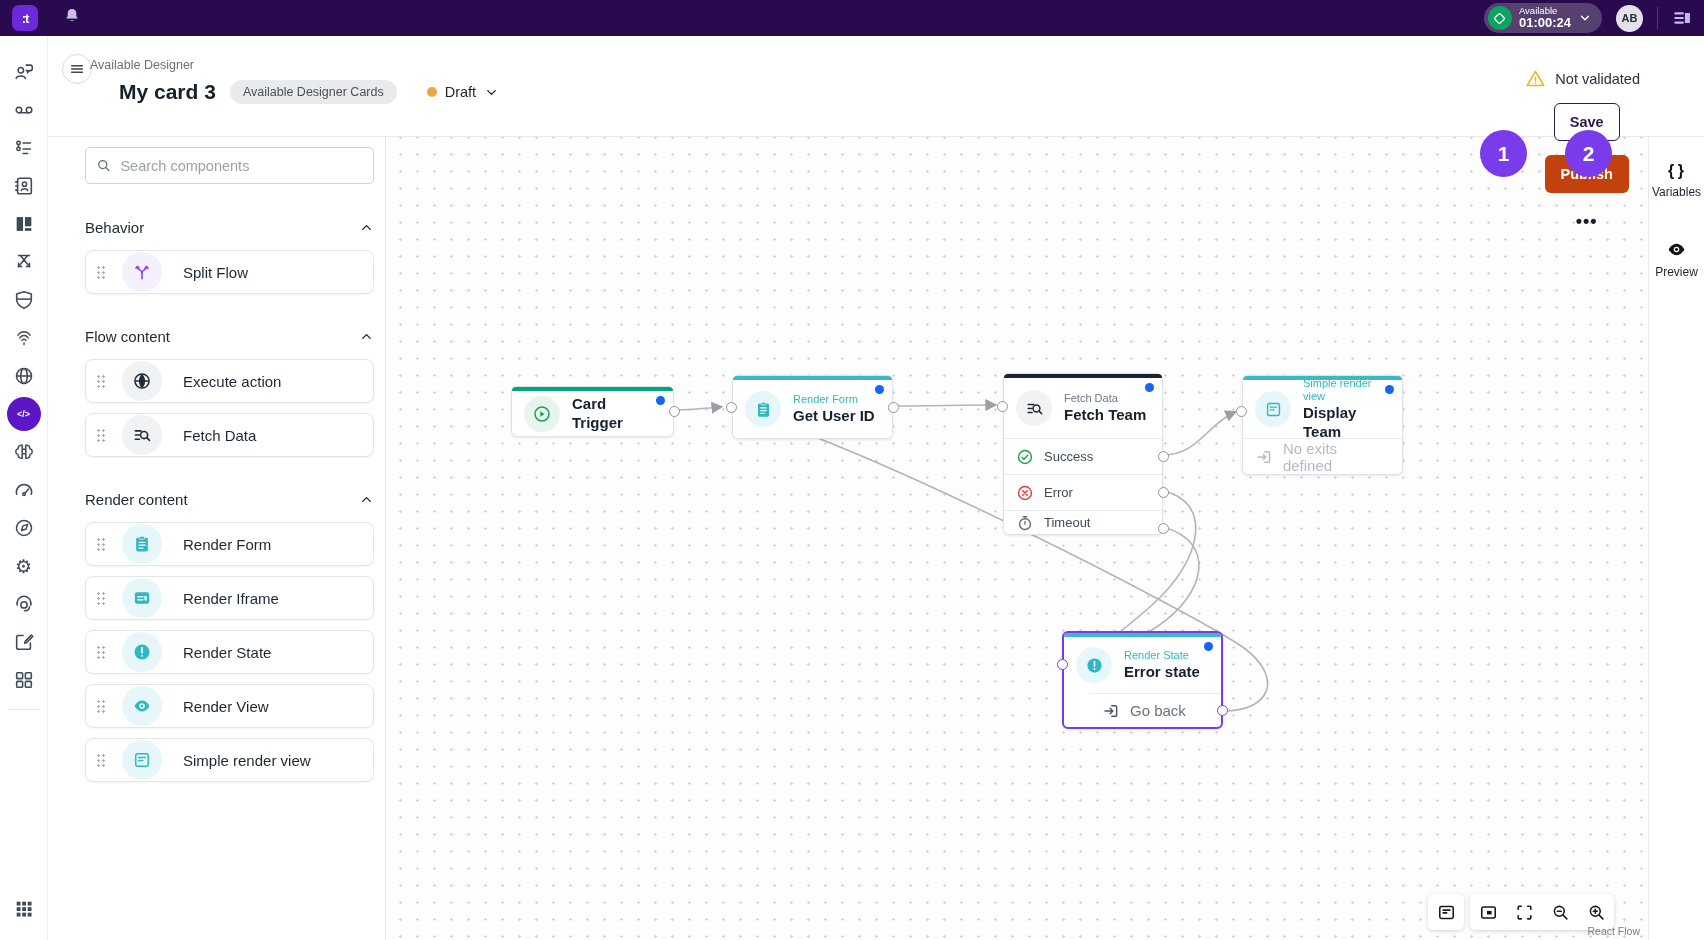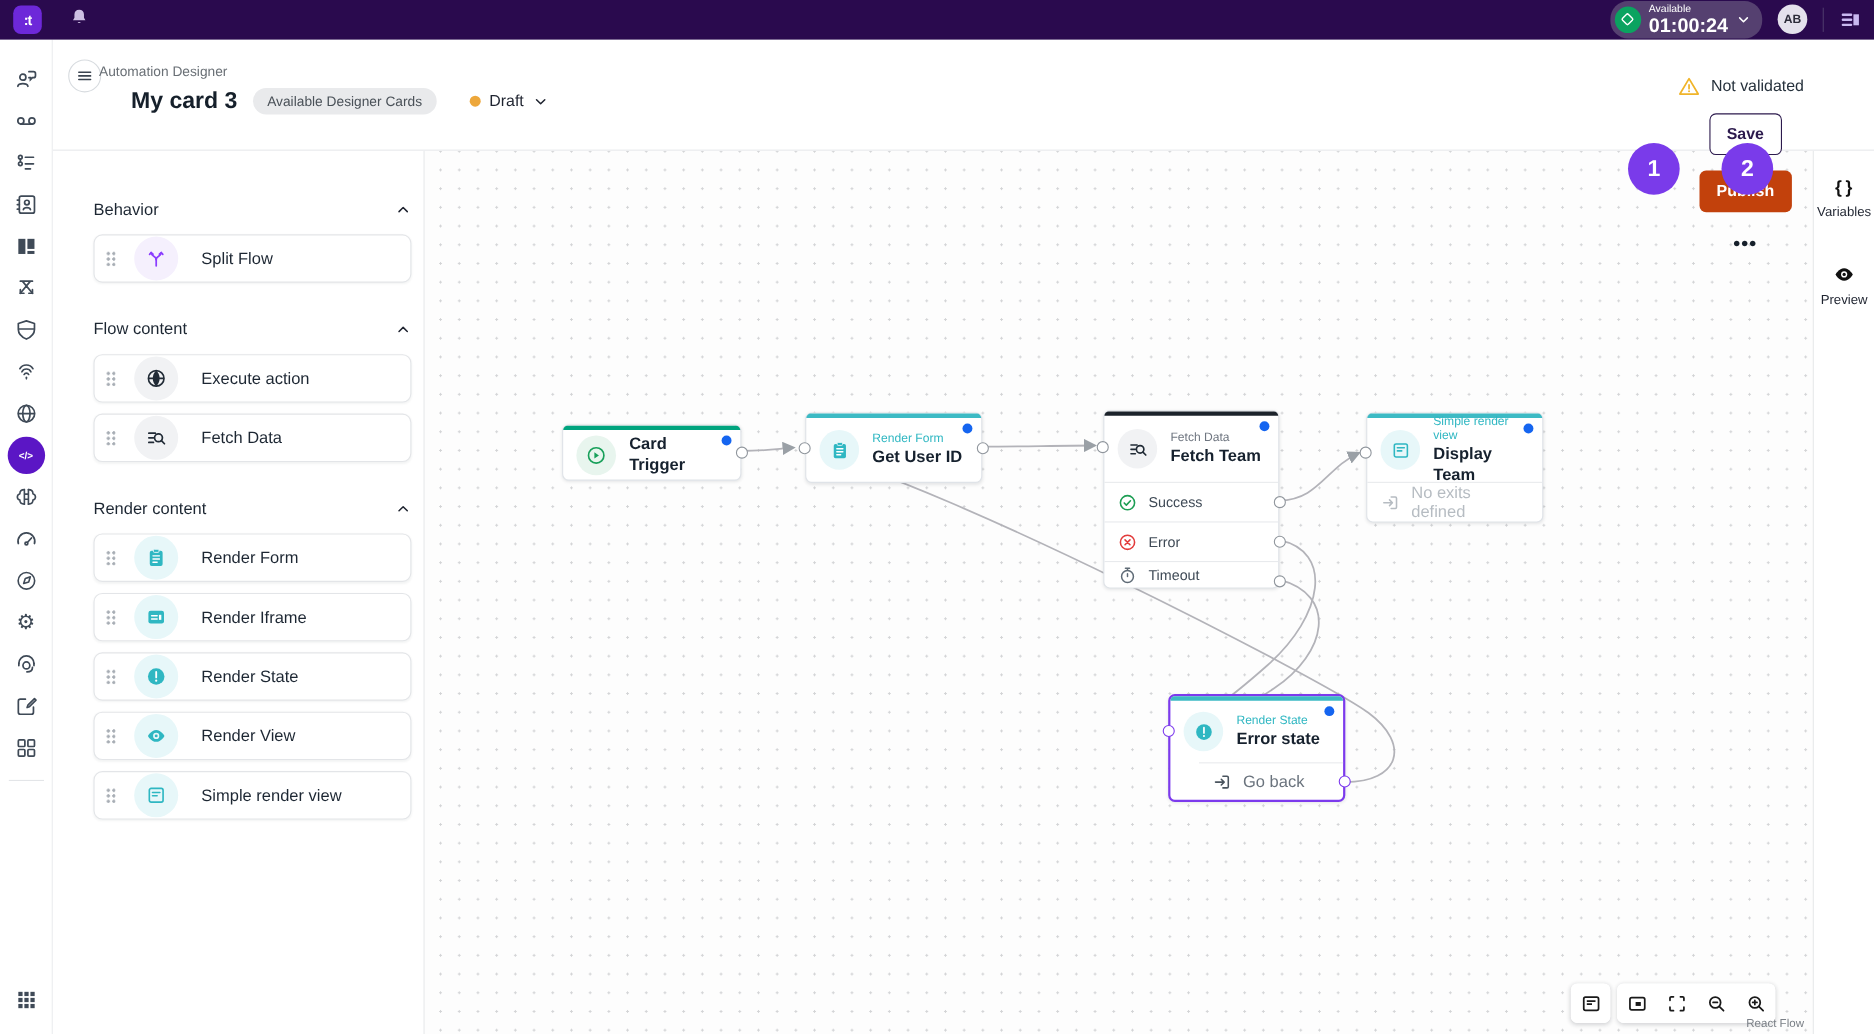--- a/index.html
+++ b/index.html
@@ -7,21 +7,21 @@
 
   
   .topbar { position:absolute; left:0; top:0; width:1704px; height:36px; background:#2a0a4e; display:flex; align-items:center; z-index:40; }
   .logo { width:26px; height:26px; margin-left:12px; border-radius:7px; background:#6d28d9; color:#fff; font-weight:bold; font-size:13px; letter-spacing:-1px; display:flex; align-items:center; justify-content:center; }
   .bell { margin-left:24px; }
   .tb-right { margin-left:auto; display:flex; align-items:center; gap:14px; padding-right:12px; }
   .avail-pill { display:flex; align-items:center; gap:7px; background:#554070; border-radius:16px; padding:3px 10px 3px 4px; cursor:pointer; }
   .avail-dot { width:24px; height:24px; border-radius:50%; background:#0ba360; display:flex; align-items:center; justify-content:center; }
   .avail-txt { color:#fff; line-height:1.05; }
   .avail-txt .l1 { font-size:9.5px; }
-  .avail-txt .l2 { font-size:18px; font-weight:bold; }
+  .avail-txt .l2 { font-size:13px; font-weight:bold; }
   .avatar { width:27px; height:27px; border-radius:50%; background:#e4e1ec; color:#2d2d3a; font-size:11px; font-weight:bold; display:flex; align-items:center; justify-content:center; }
   .tb-divider { width:1px; height:22px; background:#4d3a6b; }
 
   
   .rail { position:absolute; left:0; top:36px; width:48px; bottom:0; background:#fff; border-right:1px solid #ebedef; display:flex; flex-direction:column; align-items:center; padding-top:25px; gap:16px; z-index:30; }
   .rail .ric { width:22px; height:22px; display:flex; align-items:center; justify-content:center; cursor:pointer; flex:0 0 auto; }
   .rail .active-circle { width:34px; height:34px; margin:-6px 0; border-radius:50%; background:#5b16c5; color:#fff; font-size:9px; font-weight:bold; display:flex; align-items:center; justify-content:center; letter-spacing:0; }
   .rail-divider { width:32px; height:1px; background:#e3e5e8; margin-top:2px; }
   .rail-bottom { margin-top:auto; margin-bottom:20px; }
   .gear-glyph { font-size:19px; color:#3f4a57; line-height:1; }
@@ -264,21 +264,21 @@
       </svg>
     </span>
 </div>
 
 <div class="header">
   <div class="hamburger">
     <svg width="16" height="16" viewBox="0 0 24 24">
         <path d="M4 7h16M4 12h16M4 17h16" stroke="#3b4450" stroke-width="2.2" stroke-linecap="round"></path>
       </svg>
   </div>
-  <div class="app-name">Automation Designer</div>
+  <div class="app-name">Available Designer</div>
   <div class="title-row">
     <span class="card-title">My card 3</span>
     <span class="ws-badge">Available Designer Cards</span>
     <span class="status-wrap">
       <span class="draft-dot"></span>
       <span class="draft-label">Draft</span>
       <svg width="15" height="15" viewBox="0 0 24 24">
           <path d="M6 9l6 6 6-6" fill="none" stroke="#1f2430" stroke-width="2.2" stroke-linecap="round" stroke-linejoin="round"></path>
         </svg>
     </span>
@@ -295,20 +295,27 @@
     <button class="btn-save">Save</button>
     <button class="btn-publish">Publish</button>
     <span class="more-dots">•••</span>
   </div>
 </div>
 
 <div class="anno" style="left:1480px; top:130px;">1</div>
 <div class="anno" style="left:1565px; top:130px;">2</div>
 
 <div class="panel">
+  <div class="search-box">
+    <svg width="17" height="17" viewBox="0 0 24 24">
+        <circle cx="10.5" cy="10.5" r="6.2" fill="none" stroke="#5f6b76" stroke-width="2"></circle>
+        <path d="M15.3 15.3L20 20" stroke="#5f6b76" stroke-width="2" stroke-linecap="round"></path>
+      </svg>
+    <input type="text" placeholder="Search components" style="">
+  </div>
 
   <div class="sec-head first">
     <span class="sec-title">Behavior</span>
     <svg width="15" height="15" viewBox="0 0 24 24">
         <path d="M6 15l6-6 6 6" fill="none" stroke="#1f2430" stroke-width="2.2" stroke-linecap="round" stroke-linejoin="round"></path>
       </svg>
   </div>
   <div class="comp-card">
     <span class="drag-dots"></span>
     <span class="comp-ic purple">

